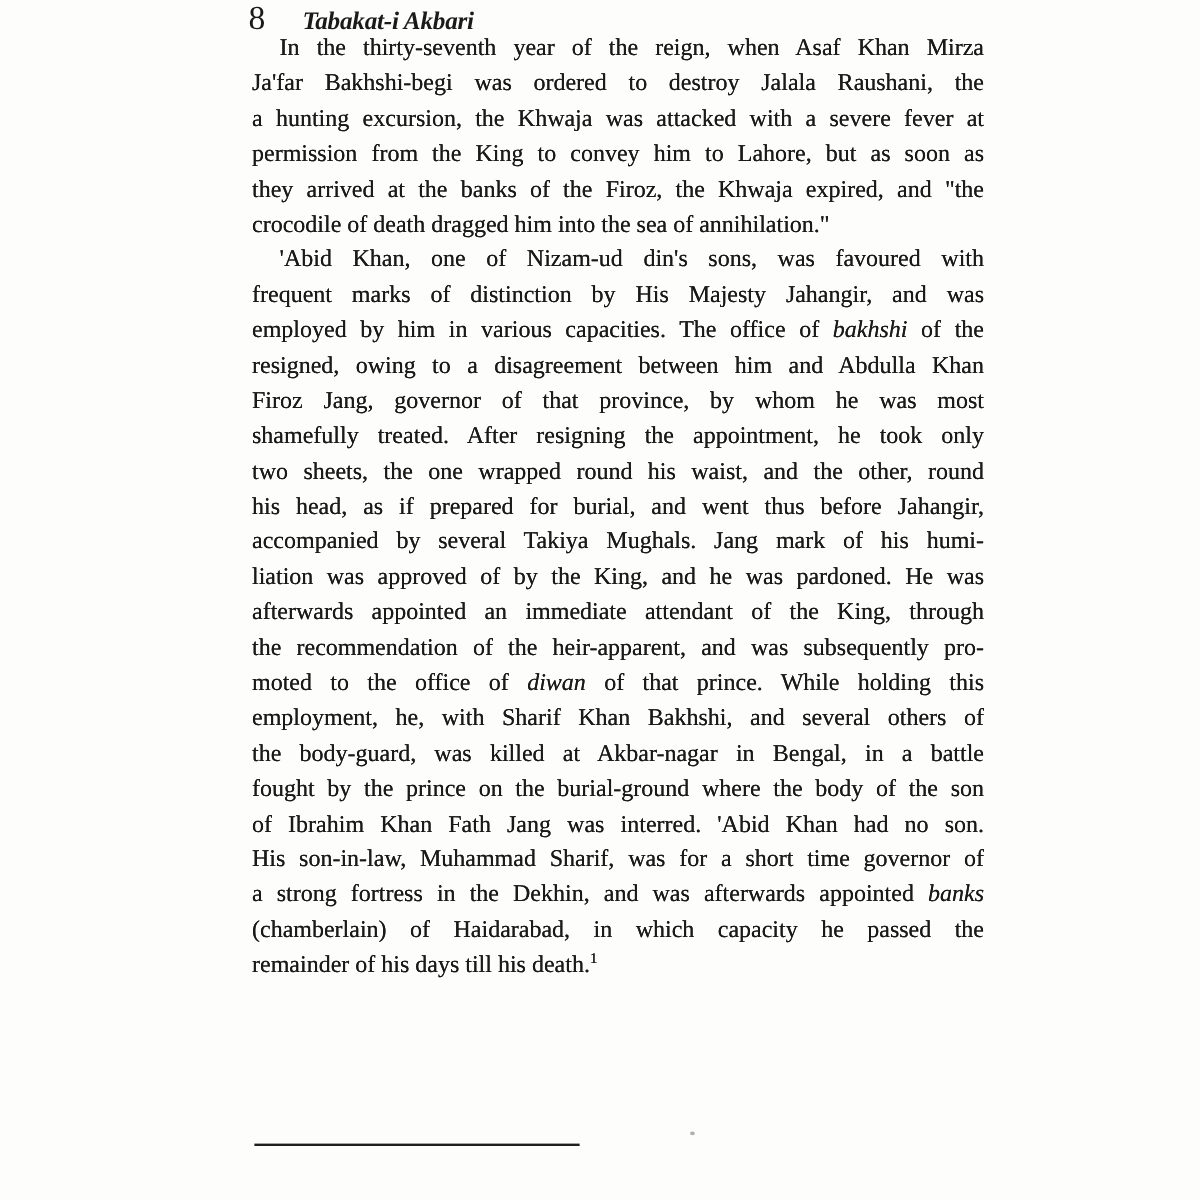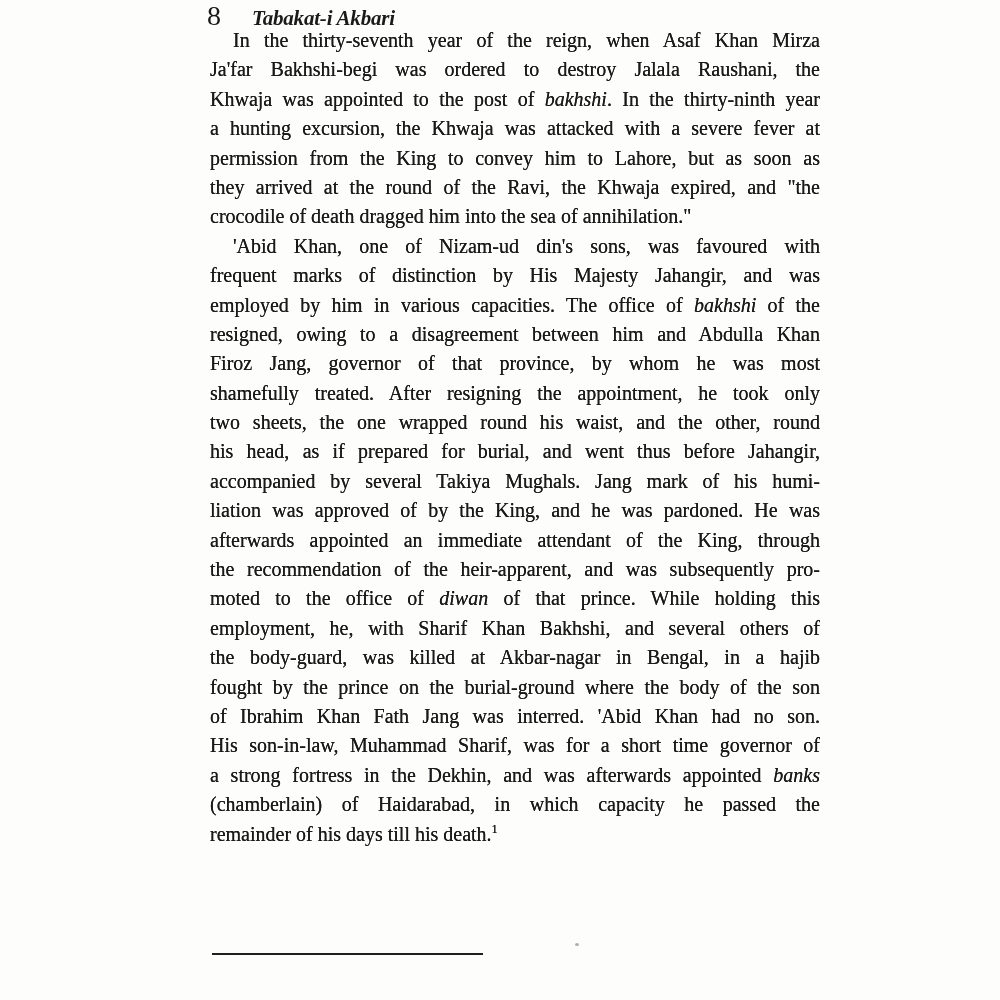--- a/index.html
+++ b/index.html
@@ -38,42 +38,41 @@
 
   <div class="header">
     <span class="page-number">8</span>
     <span class="running-title">Tabakat-i Akbari</span>
   </div>
 
   <div class="text-block">
       <div class="paragraph">
         <div class="line indent"><span>In the thirty-seventh year of the reign, when Asaf Khan Mirza</span></div>
         <div class="line"><span>Ja'far Bakhshi-begi was ordered to destroy Jalala Raushani, the</span></div>
-        <div class="line"><span>Khwaja was appointed to the post of </span><span class="it">bakhshi</span><span>. In the thirty-ninth year</span></div>
         <div class="line"><span>a hunting excursion, the Khwaja was attacked with a severe fever at</span></div>
         <div class="line"><span>permission from the King to convey him to Lahore, but as soon as</span></div>
-        <div class="line"><span>they arrived at the round of the Ravi, the Khwaja expired, and "the</span></div>
+        <div class="line"><span>they arrived at the banks of the Firoz, the Khwaja expired, and "the</span></div>
         <div class="line last"><span>crocodile of death dragged him into the sea of annihilation."</span></div>
       </div>
       <div class="paragraph">
         <div class="line indent"><span>'Abid Khan, one of Nizam-ud din's sons, was favoured with</span></div>
         <div class="line"><span>frequent marks of distinction by His Majesty Jahangir, and was</span></div>
         <div class="line"><span>employed by him in various capacities. The office of </span><span class="it">bakhshi</span><span> of the</span></div>
         <div class="line"><span>resigned, owing to a disagreement between him and Abdulla Khan</span></div>
         <div class="line"><span>Firoz Jang, governor of that province, by whom he was most</span></div>
         <div class="line"><span>shamefully treated. After resigning the appointment, he took only</span></div>
         <div class="line"><span>two sheets, the one wrapped round his waist, and the other, round</span></div>
         <div class="line"><span>his head, as if prepared for burial, and went thus before Jahangir,</span></div>
         <div class="line"><span>accompanied by several Takiya Mughals. Jang mark of his humi-</span></div>
         <div class="line"><span>liation was approved of by the King, and he was pardoned. He was</span></div>
         <div class="line"><span>afterwards appointed an immediate attendant of the King, through</span></div>
         <div class="line"><span>the recommendation of the heir-apparent, and was subsequently pro-</span></div>
         <div class="line"><span>moted to the office of </span><span class="it">diwan</span><span> of that prince. While holding this</span></div>
         <div class="line"><span>employment, he, with Sharif Khan Bakhshi, and several others of</span></div>
-        <div class="line"><span>the body-guard, was killed at Akbar-nagar in Bengal, in a hajib</span></div>
+        <div class="line"><span>the body-guard, was killed at Akbar-nagar in Bengal, in a battle</span></div>
         <div class="line"><span>fought by the prince on the burial-ground where the body of the son</span></div>
         <div class="line"><span>of Ibrahim Khan Fath Jang was interred. 'Abid Khan had no son.</span></div>
         <div class="line"><span>His son-in-law, Muhammad Sharif, was for a short time governor of</span></div>
         <div class="line"><span>a strong fortress in the Dekhin, and was afterwards appointed </span><span class="it">banks</span></div>
         <div class="line"><span>(chamberlain) of Haidarabad, in which capacity he passed the</span></div>
         <div class="line last"><span>remainder of his days till his death.</span><span class="sup">1</span></div>
       </div>
     </div>
 
   <div class="speck"></div>

